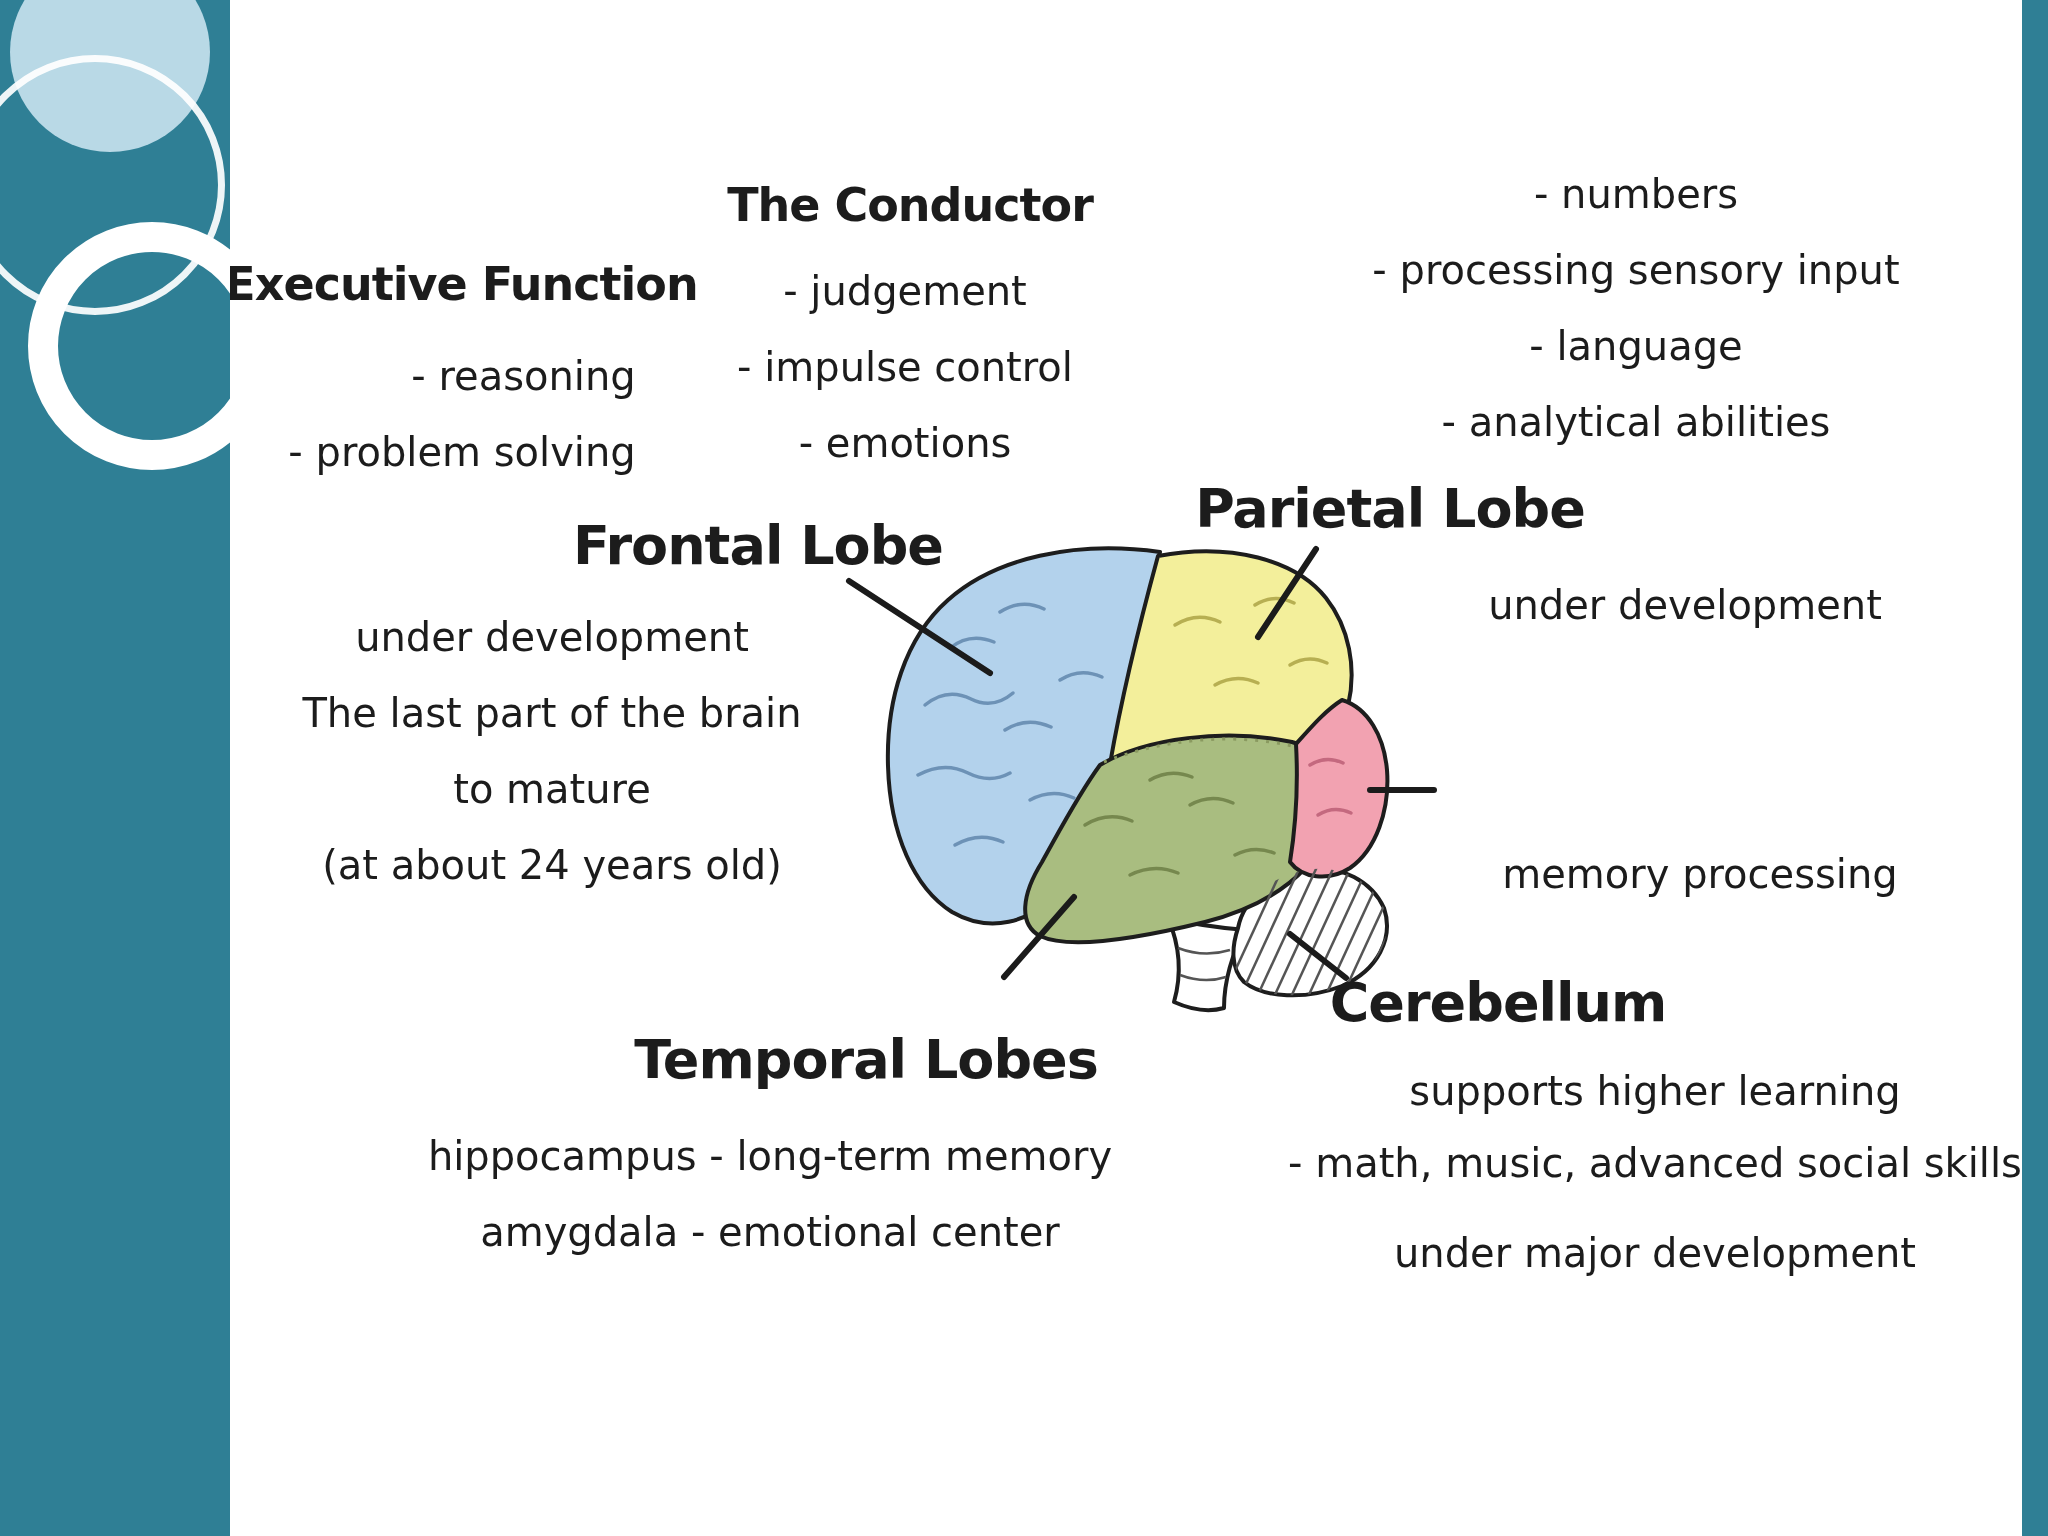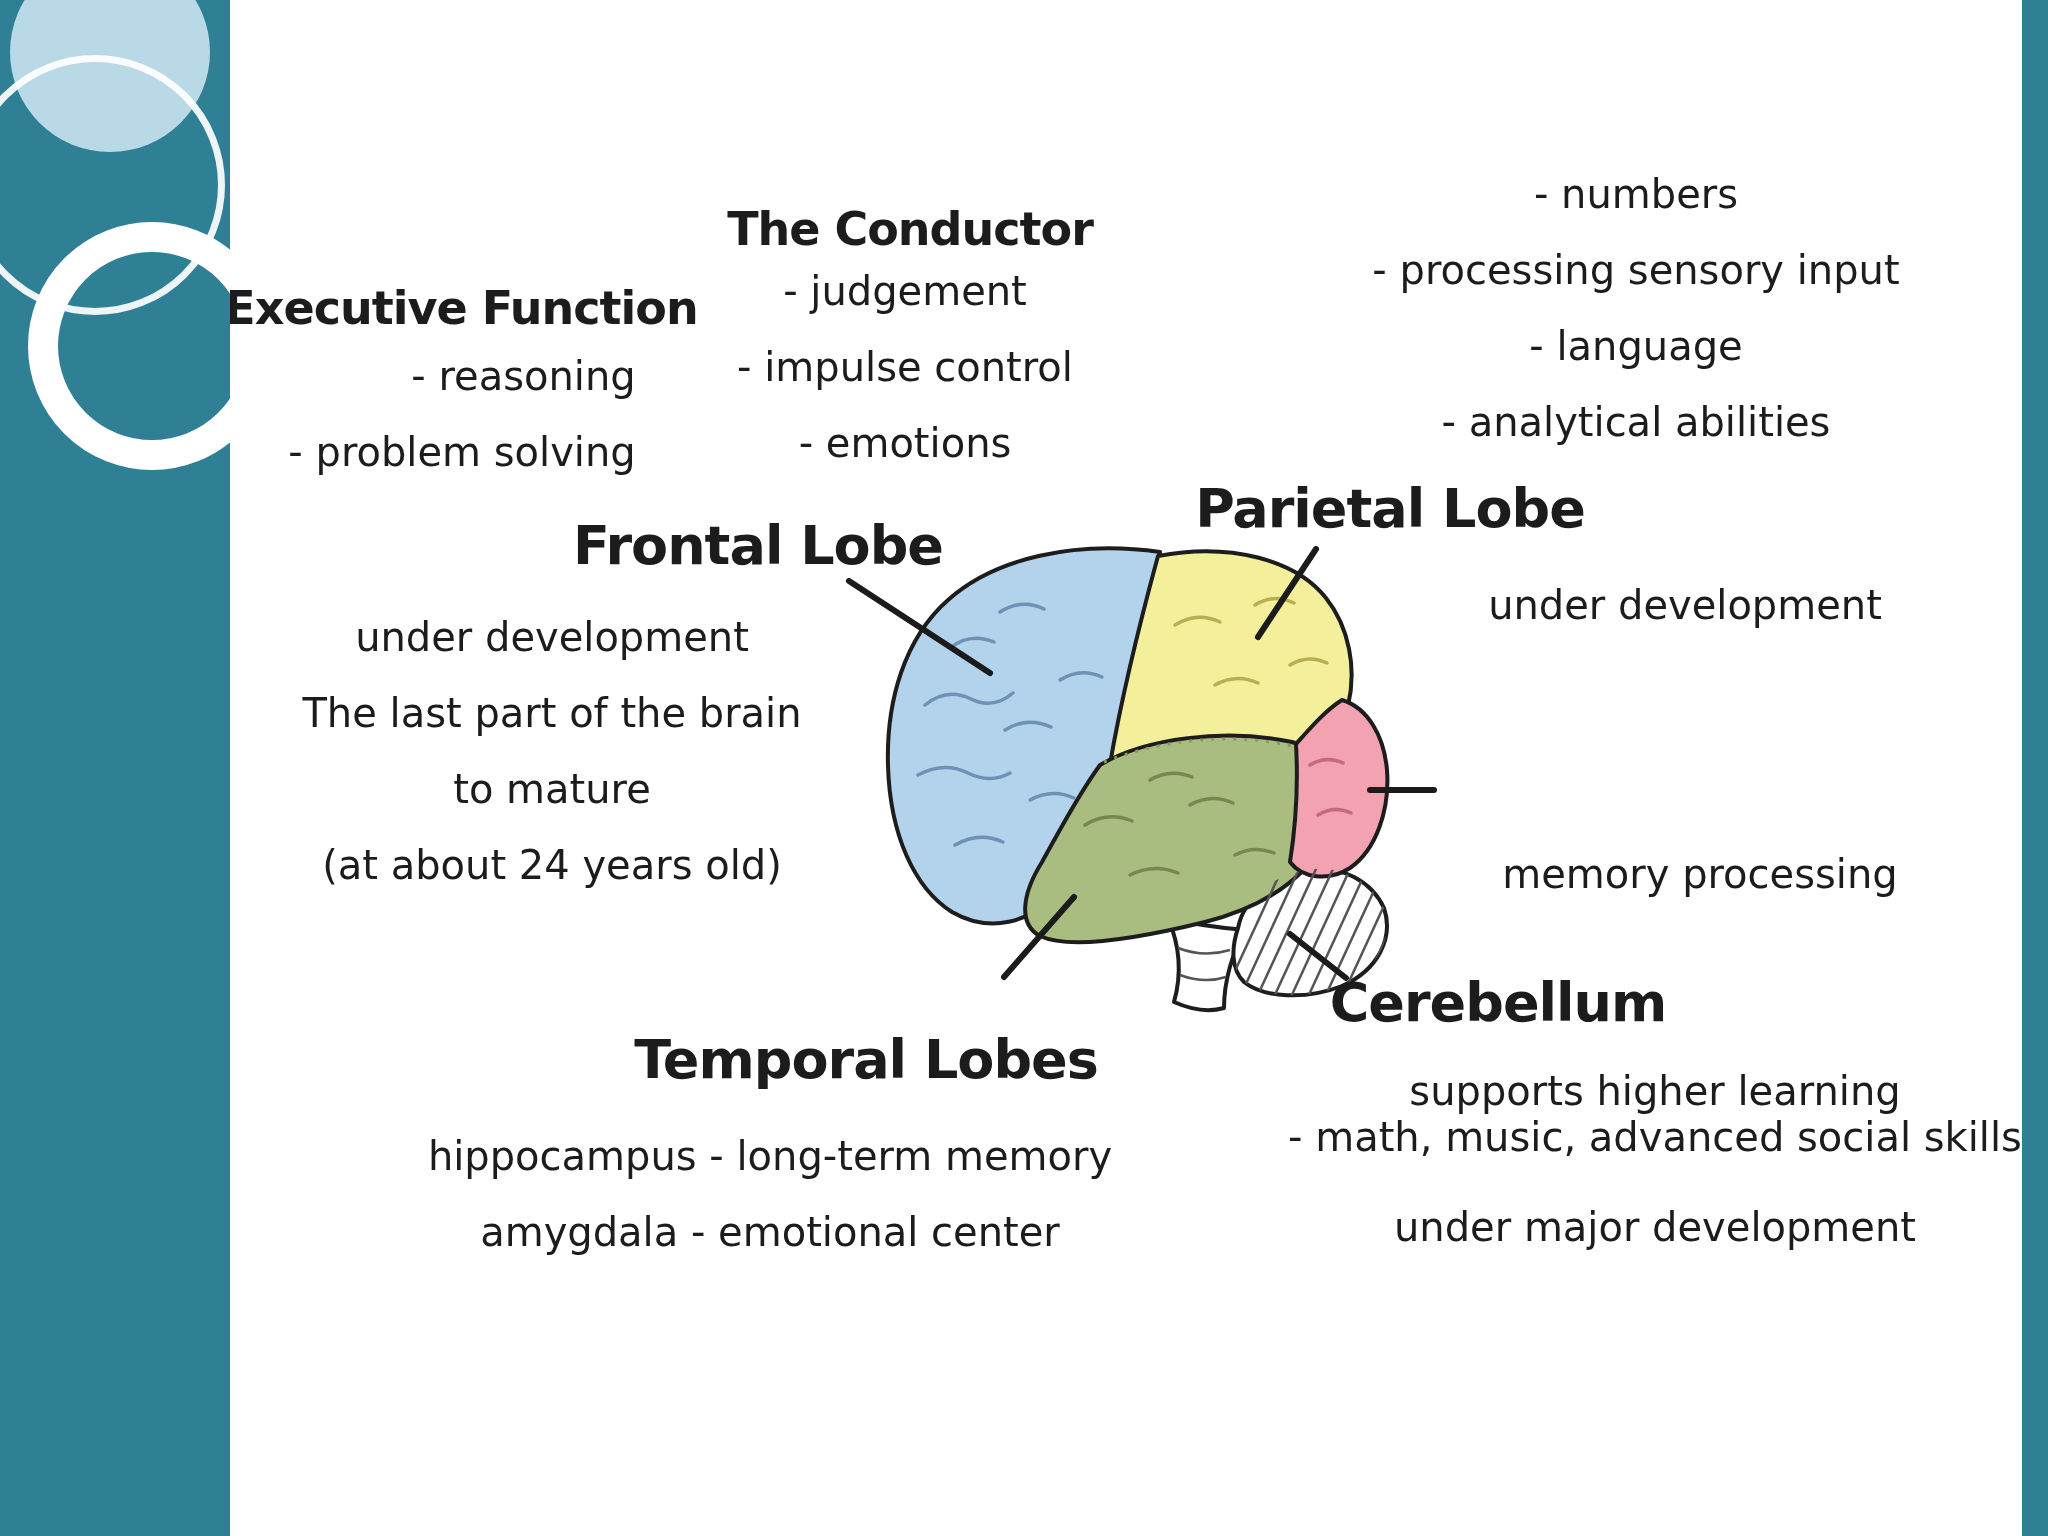--- a/index.html
+++ b/index.html
@@ -8,25 +8,25 @@
     font-family:"DejaVu Sans","Liberation Sans",sans-serif;color:#1c1c1c;
   }
   .sidebar{position:absolute;left:0;top:0;width:230px;height:100%;background:#2f7f95;overflow:hidden;z-index:3;}
   .rightbar{position:absolute;right:0;top:0;width:26px;height:100%;background:#2f7f95;z-index:3;}
   .circle-solid{position:absolute;left:10px;top:-48px;width:200px;height:200px;border-radius:50%;background:#b9d9e6;}
   .circle-thin{position:absolute;left:-35px;top:55px;width:260px;height:260px;border-radius:50%;border:7px solid rgba(255,255,255,0.92);box-sizing:border-box;}
   .circle-ring{position:absolute;left:28px;top:222px;width:248px;height:248px;border-radius:50%;border:30px solid #ffffff;box-sizing:border-box;}
   .diagram{position:absolute;left:0;top:0;width:2048px;height:1536px;z-index:1;}
   .block{position:absolute;transform:translateX(-50%);white-space:nowrap;text-align:center;z-index:2;}
   .h1{font-size:54px;font-weight:bold;letter-spacing:-1px;}
-  .h2{font-size:46px;font-weight:bold;letter-spacing:-1px;margin-top:24px;}
+  .h2{font-size:46px;font-weight:bold;letter-spacing:-1px;}
   .body{font-size:40px;line-height:76px;}
   .single{font-size:40px;}
   .cereb-notes div{font-size:40px;}
-  .cereb-notes div:nth-child(1){}
+  .cereb-notes div:nth-child(1){margin-bottom:26px;}
   .cereb-notes div:nth-child(2){margin-bottom:44px;}
 </style>
 </head>
 <body>
 
 <div class="slide">
 
   <div class="sidebar">
     <div class="circle-solid"></div>
     <div class="circle-thin"></div>

